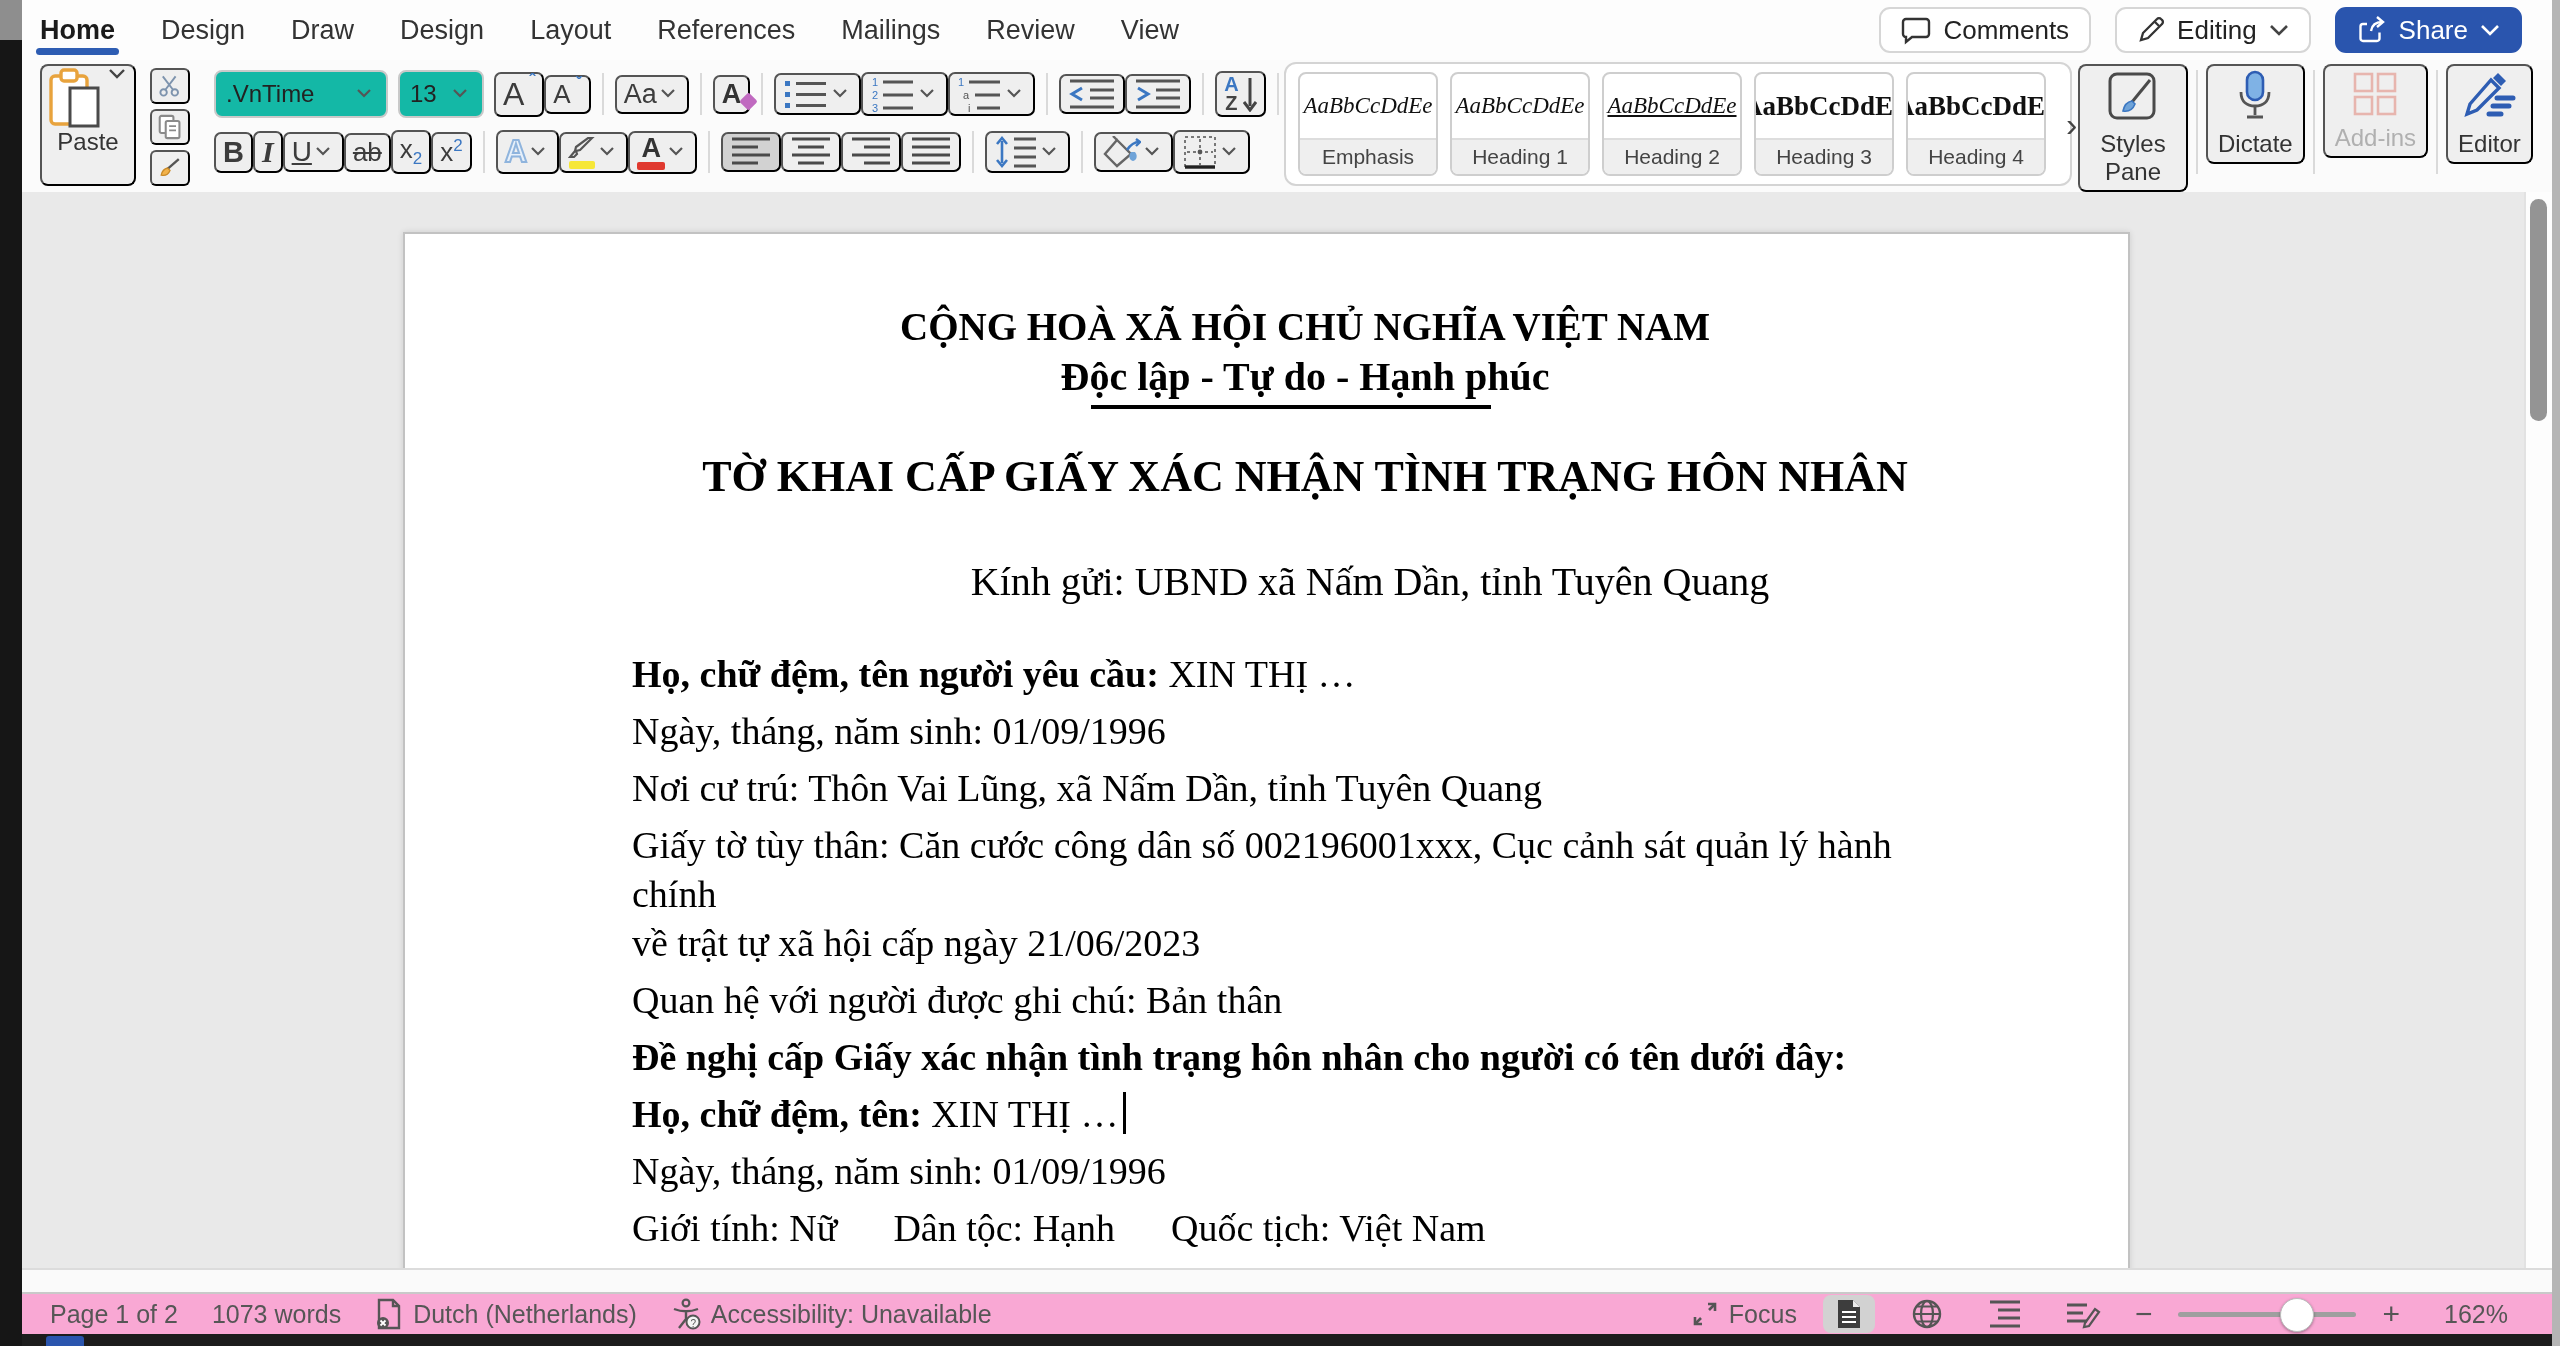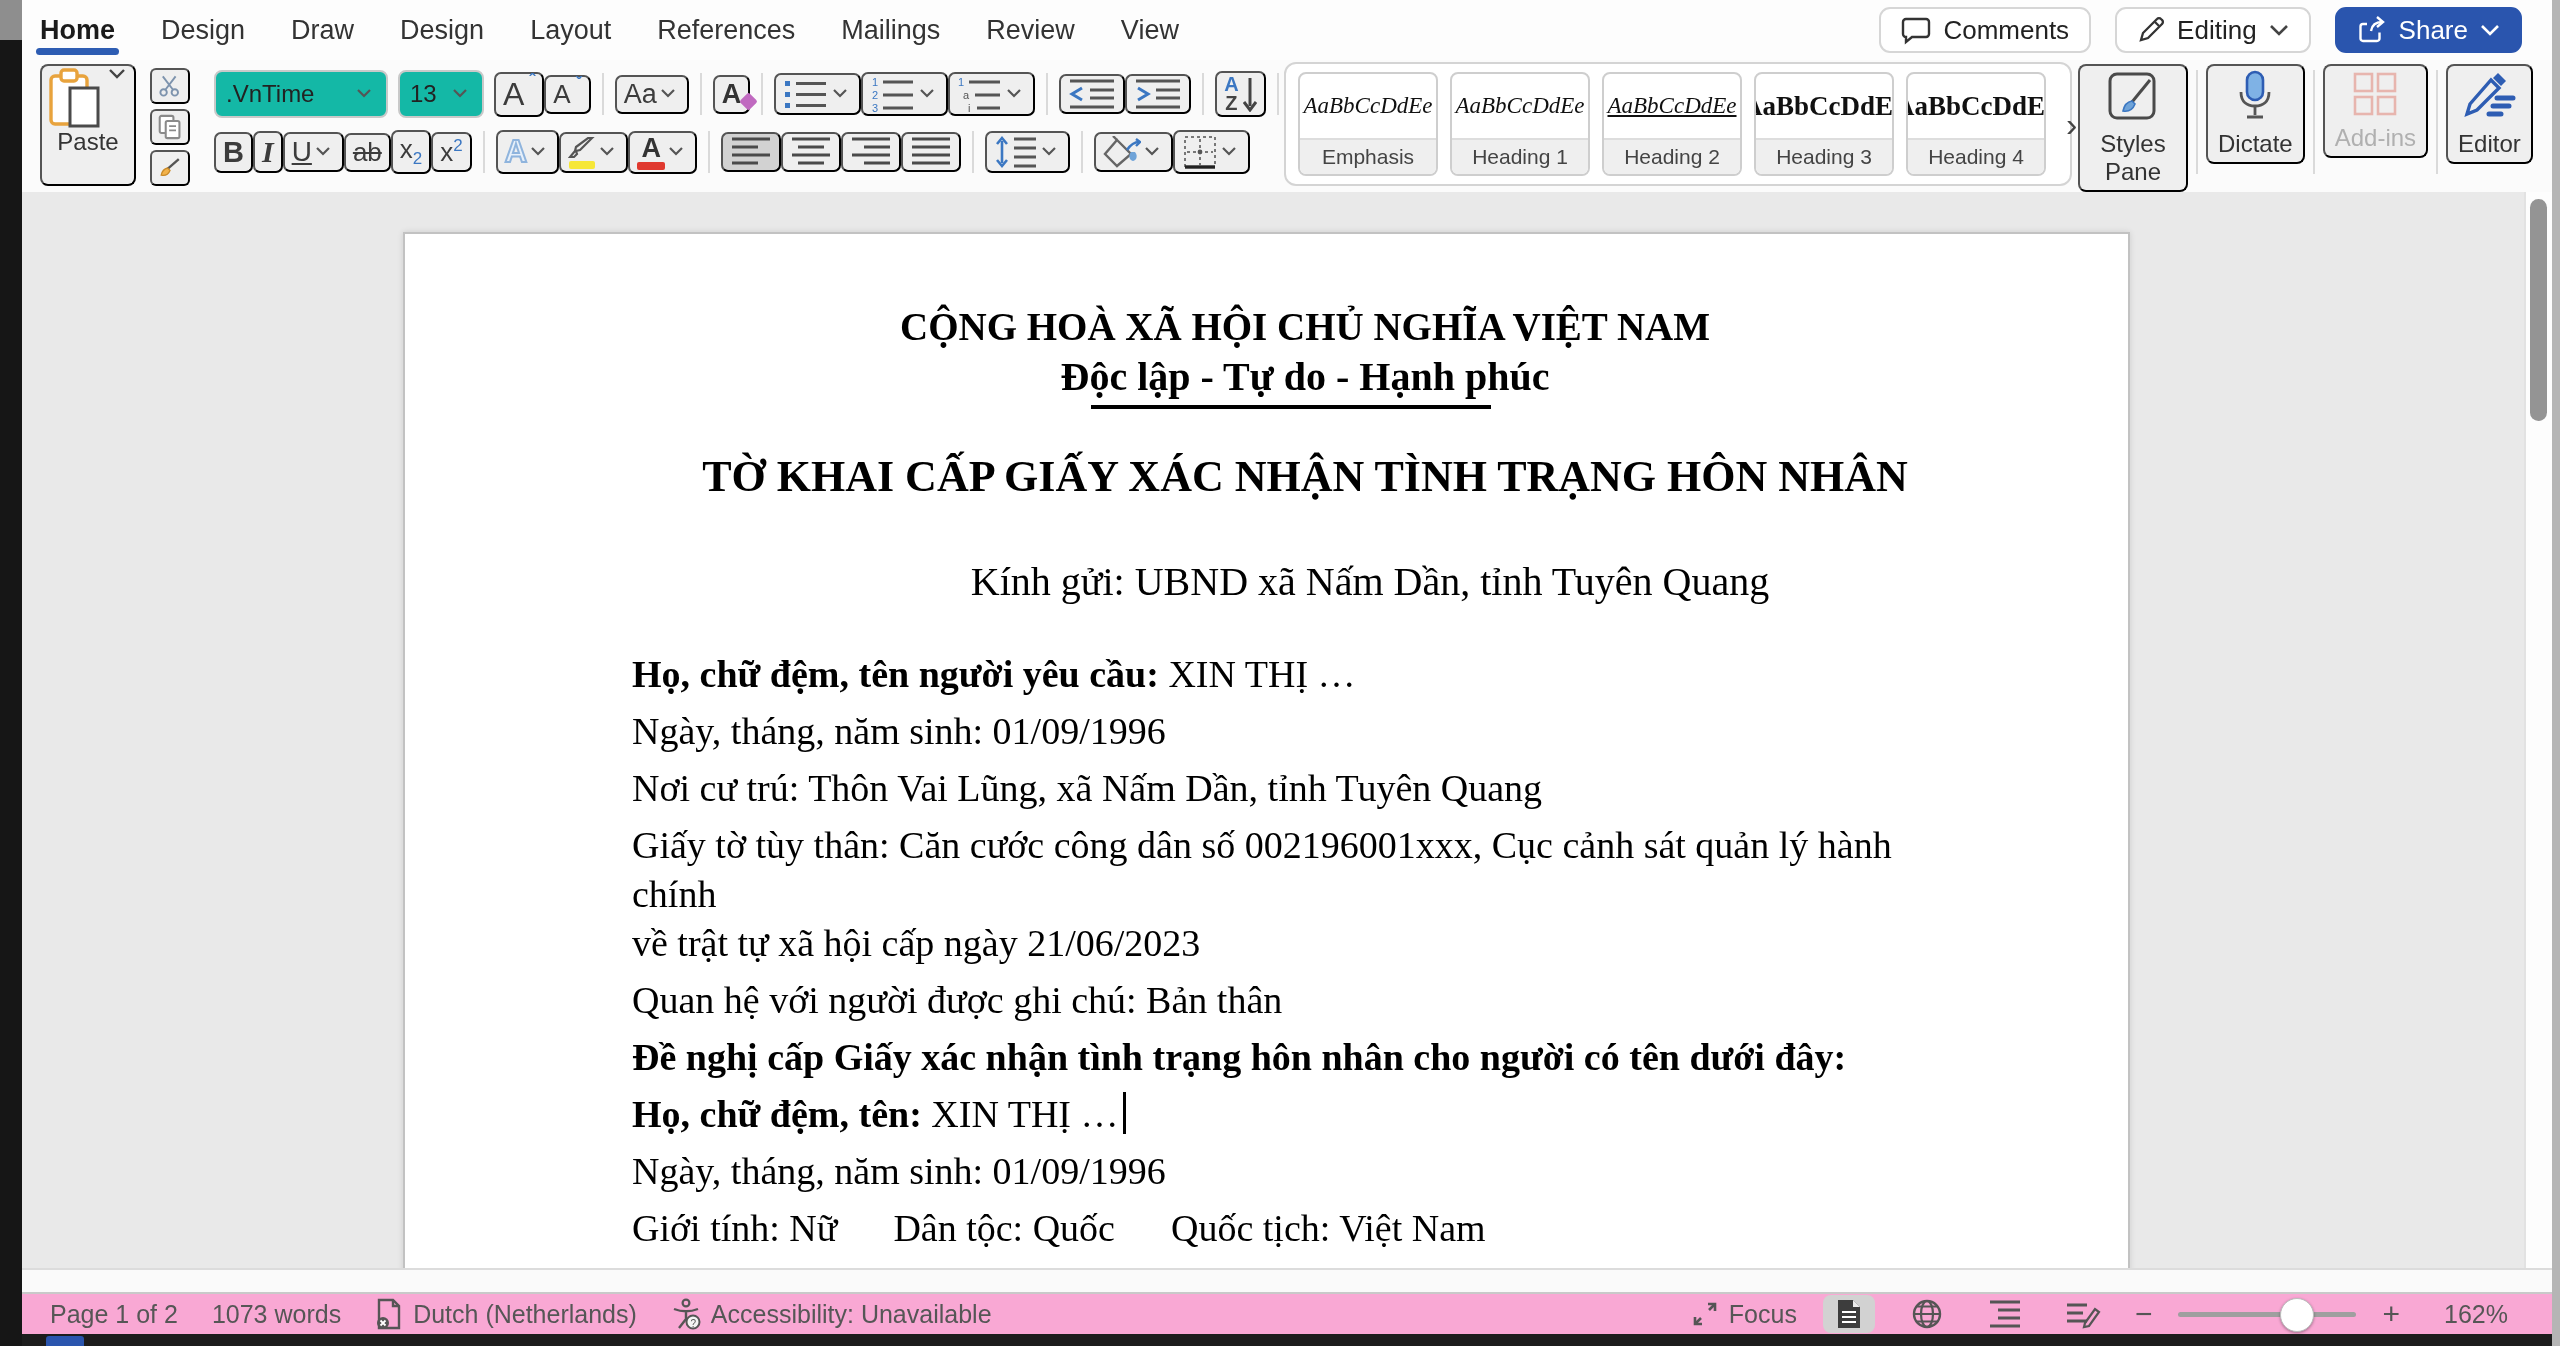--- a/index.html
+++ b/index.html
@@ -584,21 +584,21 @@
           <div class="para title"><span class="b">TỜ KHAI CẤP GIẤY XÁC NHẬN TÌNH TRẠNG HÔN NHÂN</span></div>
           <div class="para kinhgui"><span>Kính gửi: UBND xã Nấm Dần, tỉnh Tuyên Quang</span></div>
           <div class="para body first"><span class="b">Họ, chữ đệm, tên người yêu cầu: </span><span>XIN THỊ …</span></div>
           <div class="para body"><span>Ngày, tháng, năm sinh: 01/09/1996</span></div>
           <div class="para body"><span>Nơi cư trú: Thôn Vai Lũng, xã Nấm Dần, tỉnh Tuyên Quang</span></div>
           <div class="para body"><span>Giấy tờ tùy thân: Căn cước công dân số 002196001xxx, Cục cảnh sát quản lý hành chính</span><br><span>về trật tự xã hội cấp ngày 21/06/2023</span></div>
           <div class="para body"><span>Quan hệ với người được ghi chú: Bản thân</span></div>
           <div class="para body"><span class="b">Đề nghị cấp Giấy xác nhận tình trạng hôn nhân cho người có tên dưới đây:</span></div>
           <div class="para body"><span class="b">Họ, chữ đệm, tên: </span><span>XIN THỊ …</span><span class="caret"></span></div>
           <div class="para body"><span>Ngày, tháng, năm sinh: 01/09/1996</span></div>
-          <div class="para body"><span class="tab-gap">Giới tính: Nữ</span><span class="tab-gap">Dân tộc: Quốc</span><span>Quốc tịch: Việt Nam</span></div>
+          <div class="para body"><span class="tab-gap">Giới tính: Nữ</span><span class="tab-gap">Dân tộc: Hạnh</span><span>Quốc tịch: Việt Nam</span></div>
         </div>
     </div>
     <div class="vscroll">
       <div class="vthumb"></div>
     </div>
   </div>
 
   <div class="hstrip"></div>
 
   <div class="statusbar">

